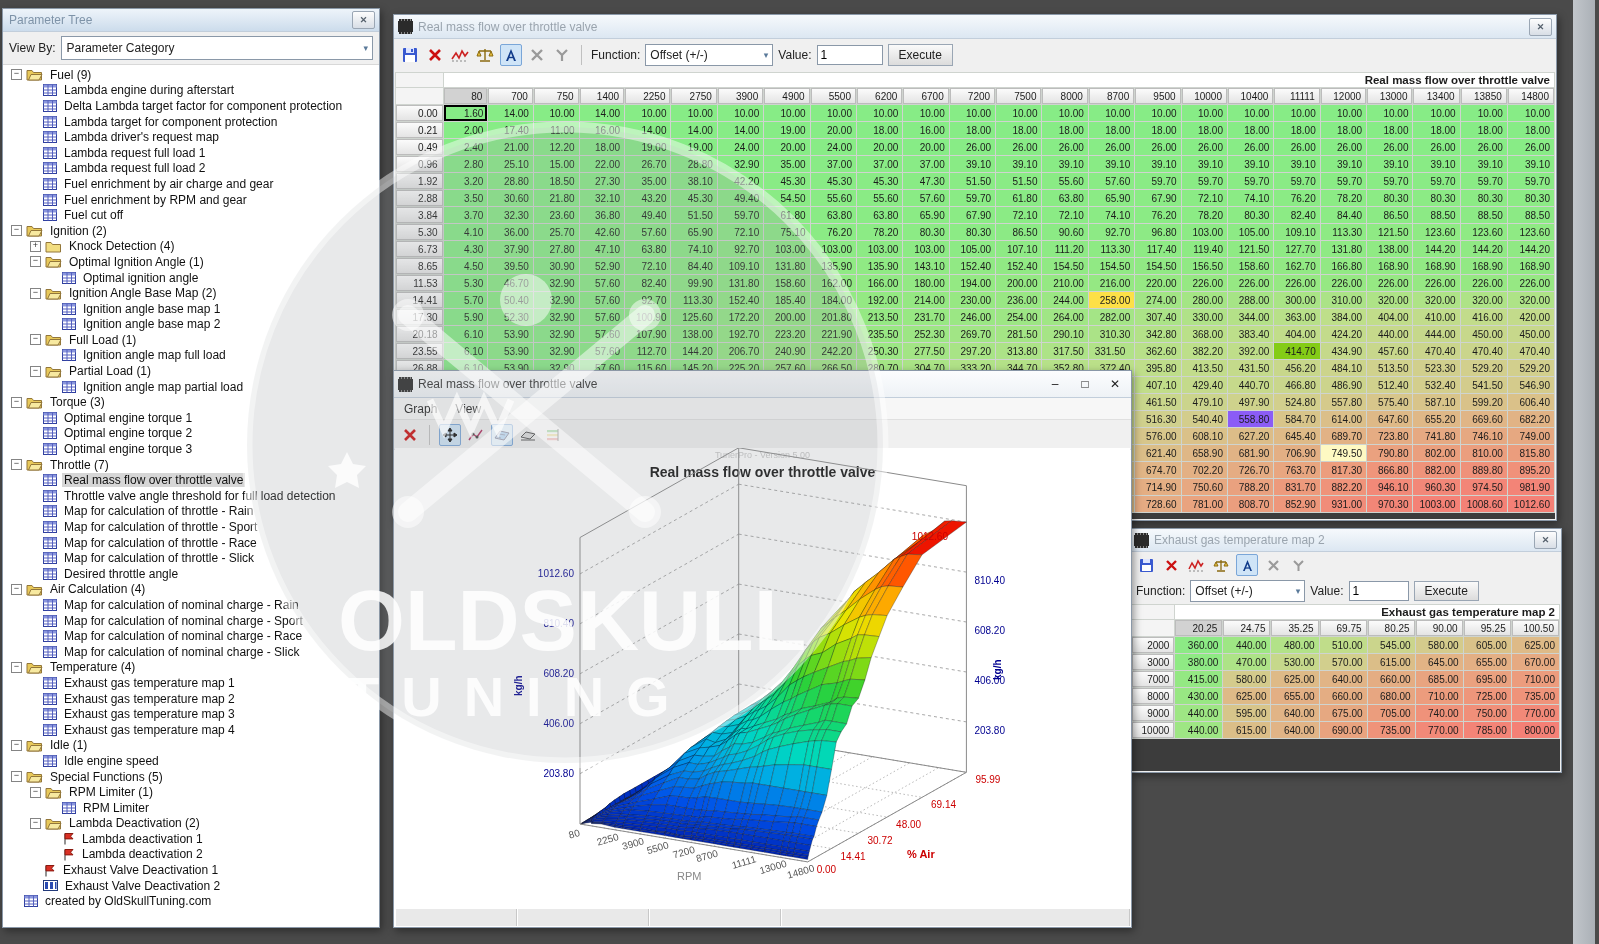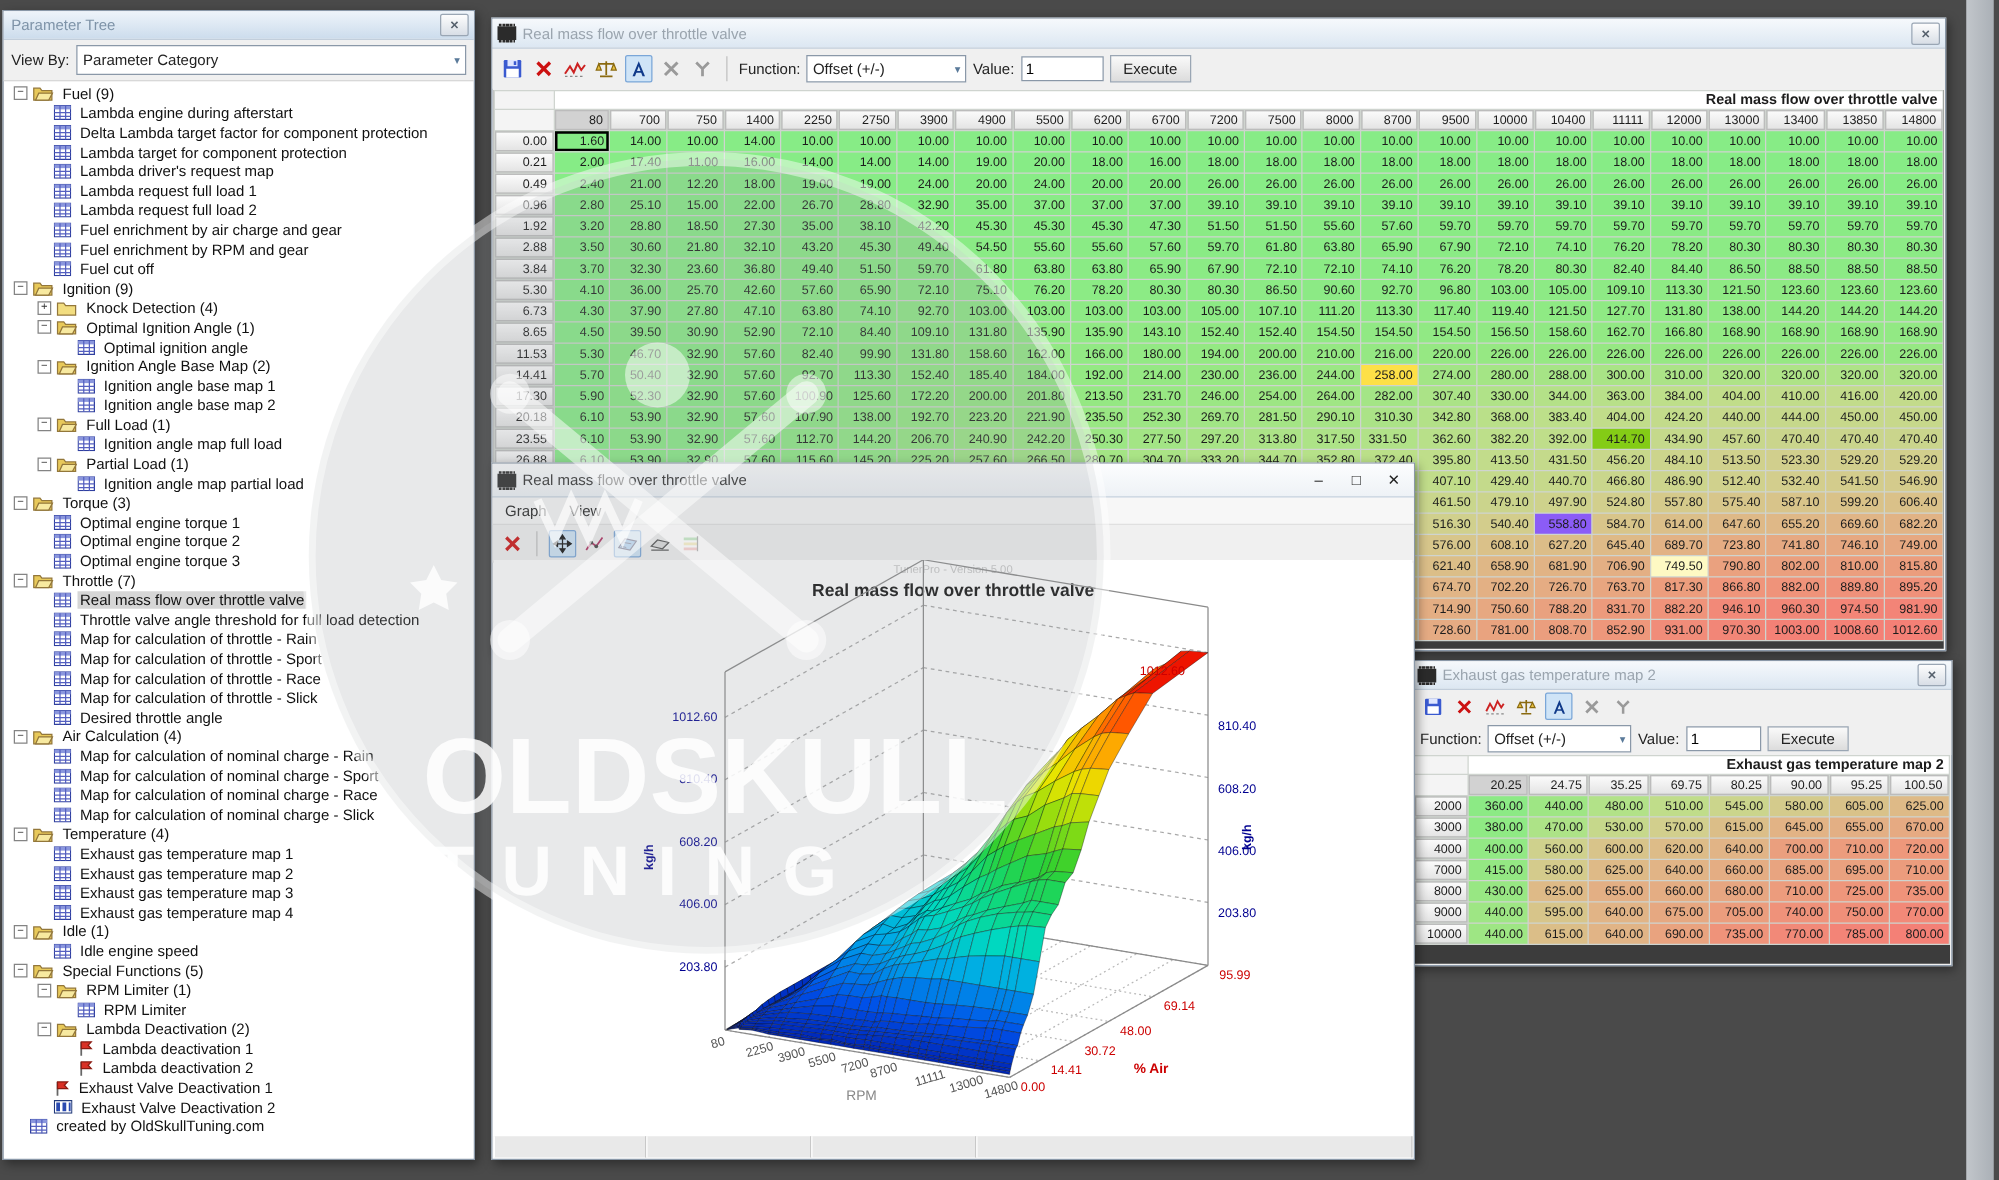--- a/index.html
+++ b/index.html
@@ -955,21 +955,21 @@
         <span class="tlab">Fuel cut off</span>
       </div>
       <div class="titem" style="padding-left: 6px;">
         <span class="texp">−</span>
         <span class="tico">
           <svg width="17" height="13">
             <path d="M1 2.5 h5 l1.5 2 h8 v7.5 H1z" fill="#e8c95a" stroke="#93773a"></path>
             <path d="M2.5 12 L5 6.5 h11 L13 12z" fill="#f7e9a0" stroke="#93773a"></path>
           </svg>
         </span>
-        <span class="tlab">Ignition (9)</span>
+        <span class="tlab">Ignition (2)</span>
       </div>
       <div class="titem" style="padding-left: 25px;">
         <span class="texp">+</span>
         <span class="tico">
           <svg width="17" height="13">
             <path d="M1 2.5 h5 l1.5 2 h8 v7.5 H1z" fill="#f2dd80" stroke="#93773a"></path>
           </svg>
         </span>
         <span class="tlab">Knock Detection (4)</span>
       </div>
@@ -1514,31 +1514,20 @@
           <tr>
             <td class="rowh">3000</td>
             <td style="background: rgb(143, 234, 132);">380.00</td>
             <td style="background: rgb(173, 227, 135);">470.00</td>
             <td style="background: rgb(198, 216, 139);">530.00</td>
             <td style="background: rgb(210, 207, 141);">570.00</td>
             <td style="background: rgb(219, 190, 136);">615.00</td>
             <td style="background: rgb(226, 179, 133);">645.00</td>
             <td style="background: rgb(227, 175, 132);">655.00</td>
             <td style="background: rgb(230, 170, 130);">670.00</td>
-          </tr>
-          <tr>
-            <td class="rowh">4000</td>
-            <td style="background: rgb(146, 233, 132);">400.00</td>
-            <td style="background: rgb(207, 209, 141);">560.00</td>
-            <td style="background: rgb(216, 196, 138);">600.00</td>
-            <td style="background: rgb(221, 188, 136);">620.00</td>
-            <td style="background: rgb(225, 180, 134);">640.00</td>
-            <td style="background: rgb(234, 159, 126);">700.00</td>
-            <td style="background: rgb(236, 156, 125);">710.00</td>
-            <td style="background: rgb(238, 152, 123);">720.00</td>
           </tr>
           <tr>
             <td class="rowh">7000</td>
             <td style="background: rgb(148, 232, 131);">415.00</td>
             <td style="background: rgb(212, 203, 140);">580.00</td>
             <td style="background: rgb(222, 186, 135);">625.00</td>
             <td style="background: rgb(225, 180, 134);">640.00</td>
             <td style="background: rgb(228, 173, 131);">660.00</td>
             <td style="background: rgb(232, 164, 128);">685.00</td>
             <td style="background: rgb(234, 161, 127);">695.00</td>

